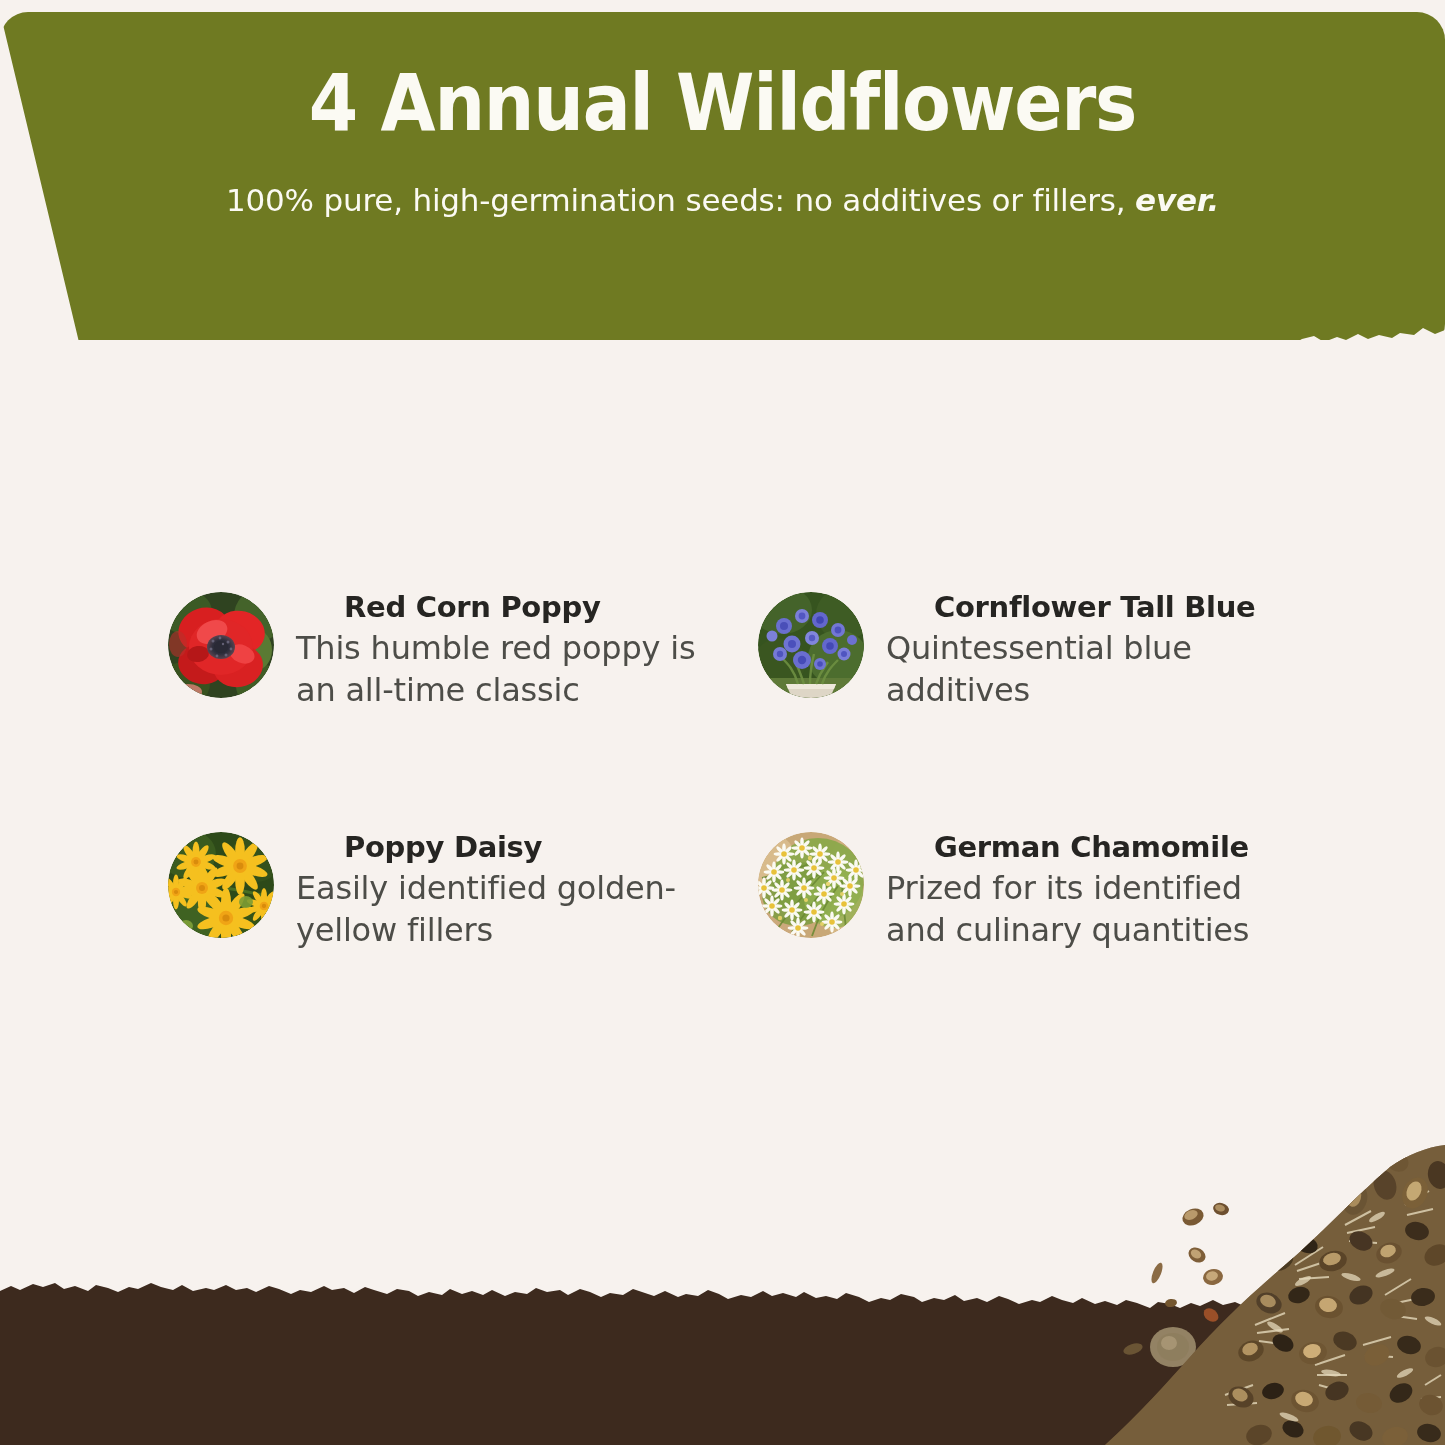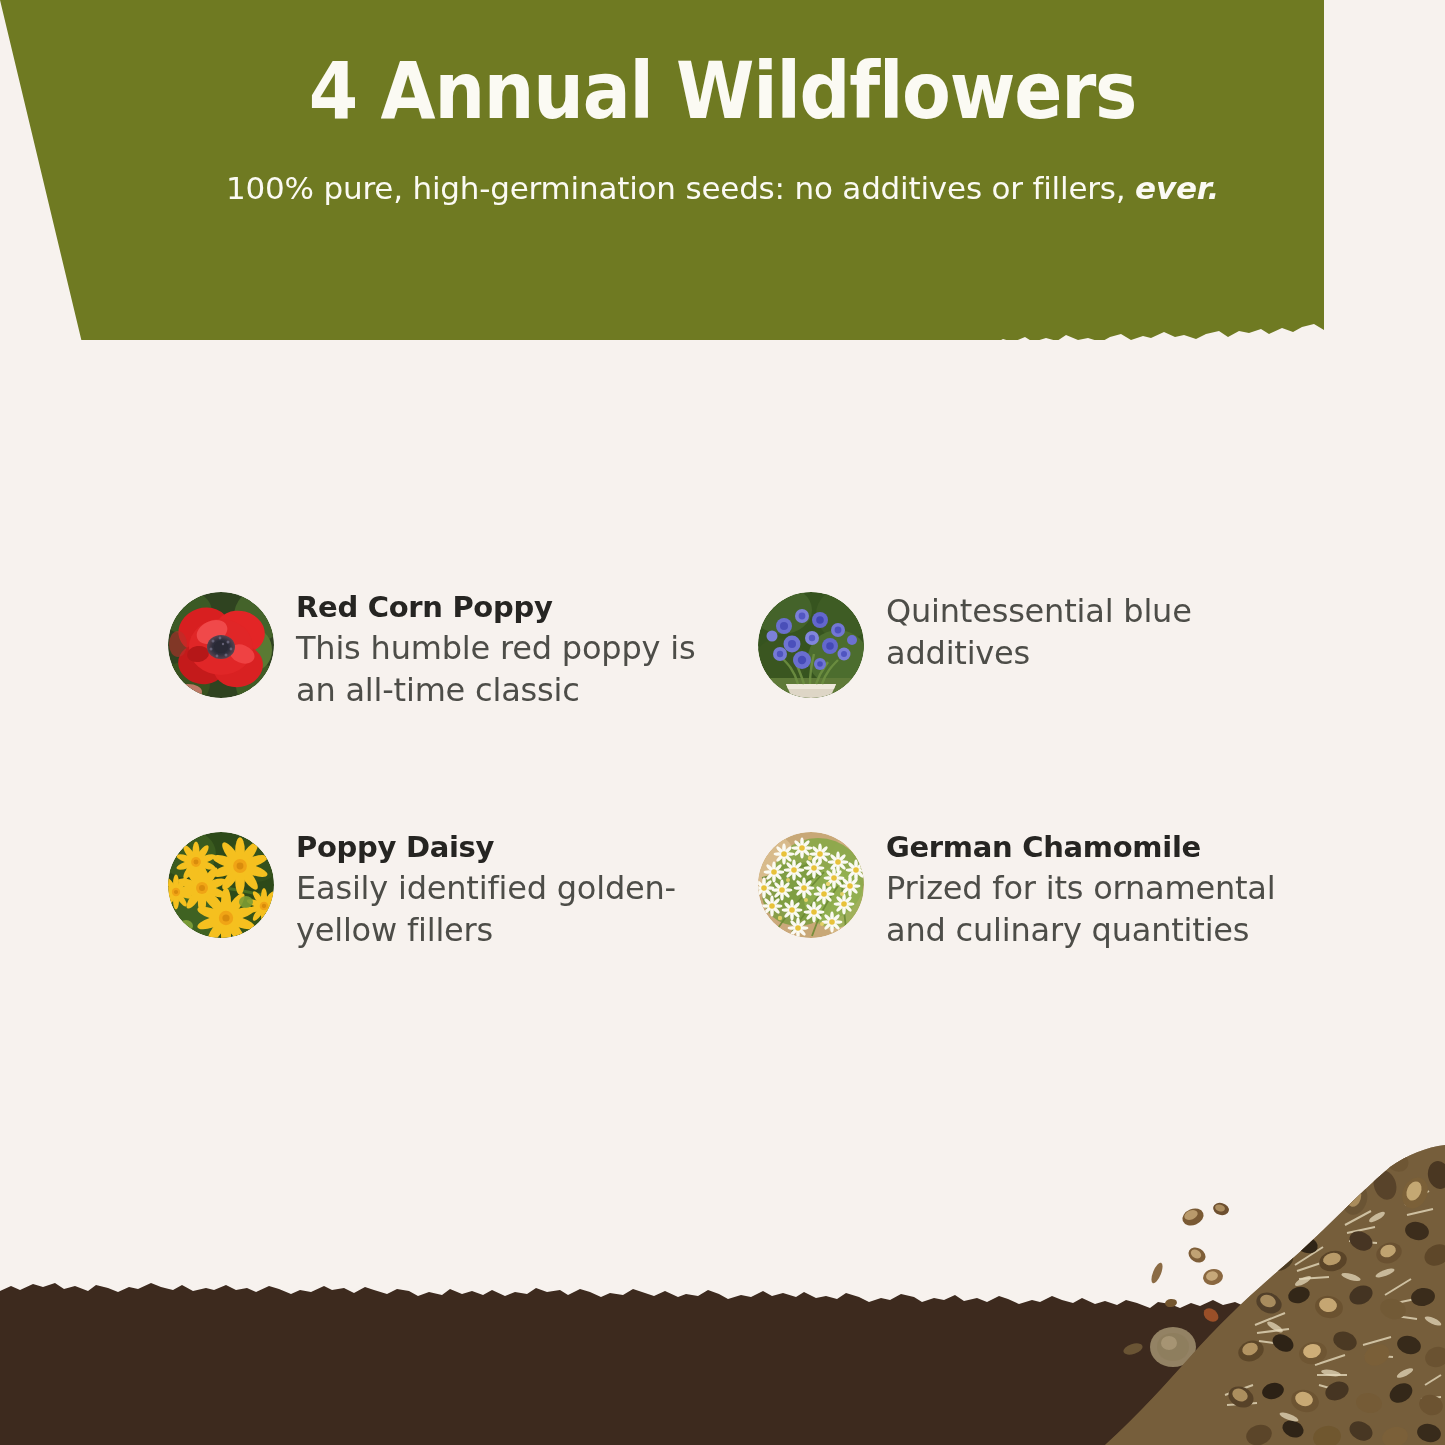--- a/index.html
+++ b/index.html
@@ -21,24 +21,25 @@
     inset:0;
     width:1445px;
     height:1445px;
     background:#F7F2EE;
     overflow:hidden;
   }
 
   
   #header-band {
     position:absolute;
-    top:0; left:0;
-    width:1324px;
+    top:12px; left:0;
+    width:1445px;
     height:340px;
     overflow:hidden;
+    border-radius:28px;
   }
   #header-fill {
     position:absolute;
     top:0; left:0;
     width:1445px;
     height:340px;
   }
   #header-fill svg { display:block; width:1445px; height:340px; }
 
   #header-text {
@@ -124,20 +125,21 @@
 
   .flower-name {
     font-size:29px;
     font-weight:700;
     color:#262522;
     line-height:1.18;
     letter-spacing:-0.3px;
     font-family:"DejaVu Sans", sans-serif;
     margin-bottom:3px;
     white-space:nowrap;
+    margin-left:48px;
   }
 
   .flower-desc {
     font-size:32px;
     font-weight:400;
     color:#4D4D48;
     line-height:1.32;
     letter-spacing:-0.2px;
     font-family:"DejaVu Sans", sans-serif;
   }
@@ -308,20 +310,21 @@
                 <circle cx="86" cy="62" r="3" fill="#5055c0"></circle>
                 <circle cx="62" cy="72" r="6" fill="#7075d3"></circle>
                 <circle cx="62" cy="72" r="2.8" fill="#4a4fbb"></circle>
                 <circle cx="14" cy="44" r="5.5" fill="#7c80d9"></circle>
                 <circle cx="94" cy="48" r="5" fill="#6d71d1"></circle>
               </g>
             </g>
           </svg>
         </div>
         <div class="flower-copy">
+          <div class="flower-name">Cornflower Tall Blue</div>
           <div class="flower-desc">Quintessential blue additives</div>
         </div>
       </div>
 
       <div class="flower-item col1">
         <div class="thumb">
           <svg viewBox="0 0 106 106" xmlns="http://www.w3.org/2000/svg">
             <defs>
               <clipPath id="cp3">
                   <circle cx="53" cy="53" r="53"></circle>
@@ -490,21 +493,21 @@
                   <circle cx="48" cy="68" r="2"></circle>
                 <circle cx="84" cy="62" r="2"></circle>
                   <circle cx="22" cy="86" r="2.2"></circle>
                 <circle cx="64" cy="92" r="2"></circle>
               </g>
             </g>
           </svg>
         </div>
         <div class="flower-copy">
           <div class="flower-name">German Chamomile</div>
-          <div class="flower-desc">Prized for its ornamental and culinary quantities</div>
+          <div class="flower-desc">Prized for its identified and culinary quantities</div>
         </div>
       </div>
 
     </div>
   </div>
 
   <div id="footer-band">
     <svg viewBox="0 0 1445 200" preserveAspectRatio="none" xmlns="http://www.w3.org/2000/svg">
       <path fill="#3D2A1E" d="M0,46
         l11,-5 l9,4 l13,-6 l10,3 l12,-4 l9,6 l11,-3 l13,5 l8,-6 l12,3 l10,4

